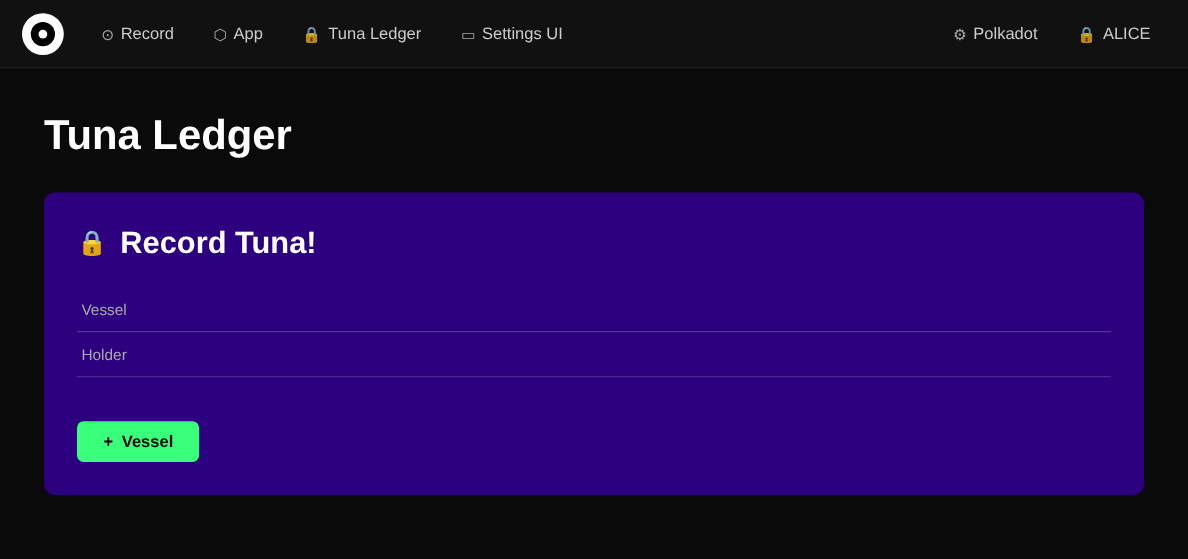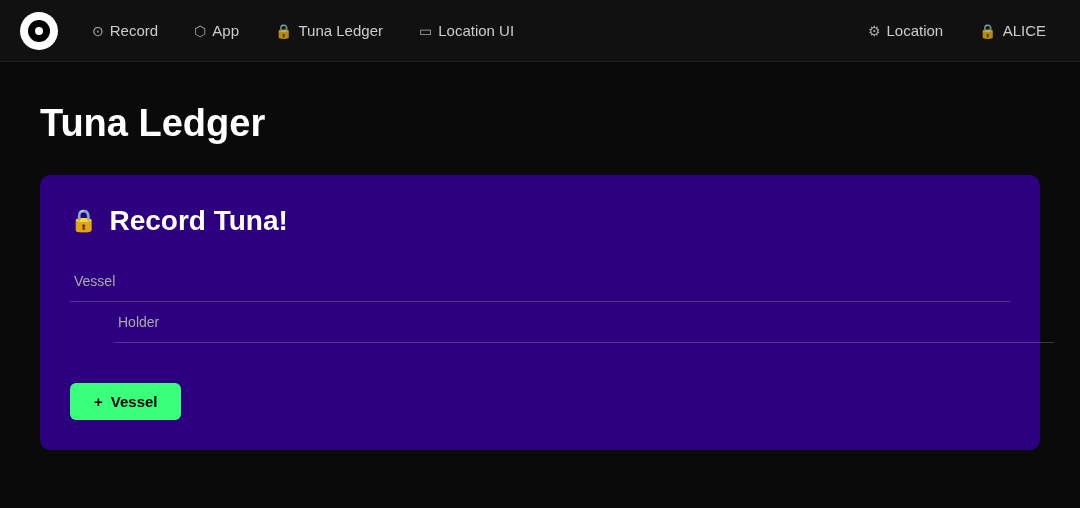--- a/index.html
+++ b/index.html
@@ -149,21 +149,20 @@
       width: 100%;
       outline: none;
     }
 
     .form-input::placeholder {
       color: #aaa;
     }
 
     .form-input:last-of-type {
       margin-bottom: 20px;
-      margin-left: 44px;
     }
 
     .record-btn {
       display: flex;
       align-items: center;
       gap: 8px;
       background: #39ff7a;
       color: #000;
       border: none;
       border-radius: 6px;
@@ -192,28 +191,28 @@
     <div class="nav-item">
       <span class="nav-item-icon">⬡</span>
       <span>App</span>
     </div>
     <div class="nav-item">
       <span class="nav-item-icon">🔒</span>
       <span>Tuna Ledger</span>
     </div>
     <div class="nav-item">
       <span class="nav-item-icon">▭</span>
-      <span>Location UI</span>
+      <span>Settings UI</span>
     </div>
   </div>
 
   <div class="nav-right">
     <div class="nav-item">
       <span class="nav-item-icon">⚙</span>
-      <span>Location</span>
+      <span>Polkadot</span>
     </div>
     <div class="nav-item">
       <span class="nav-item-icon">🔒</span>
       <span>ALICE</span>
     </div>
   </div>
 </nav>
 
 <div class="main">
 

